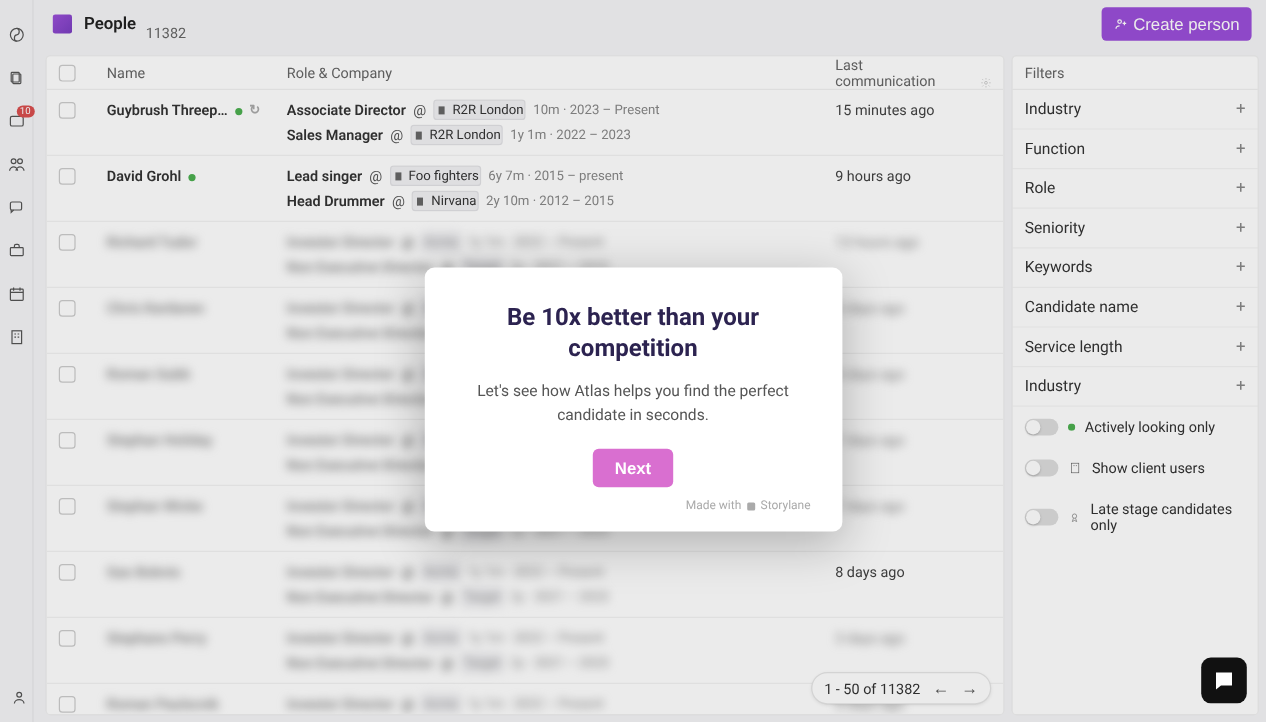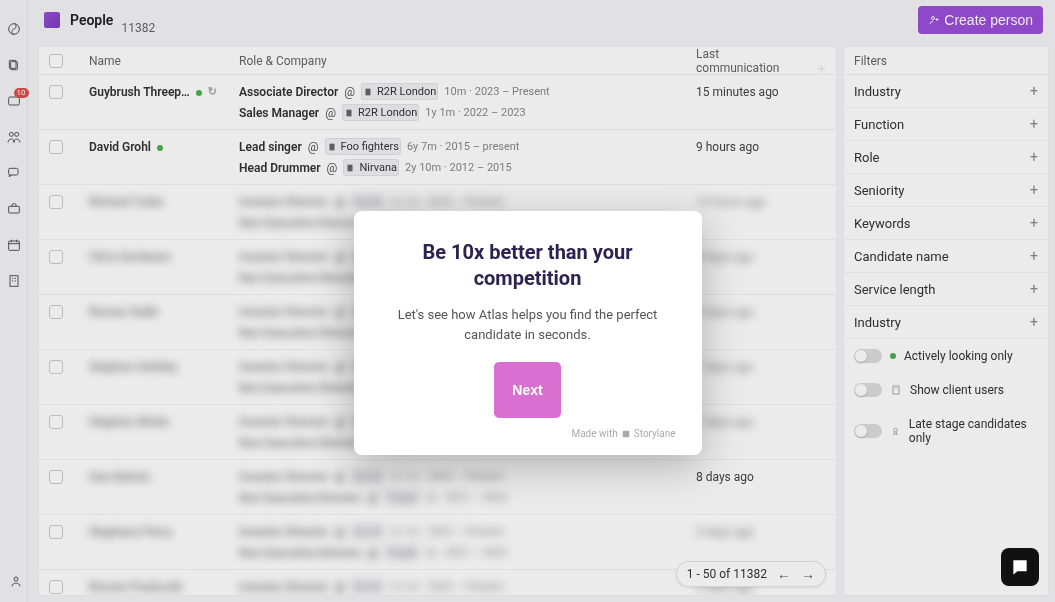--- a/index.html
+++ b/index.html
@@ -59,21 +59,21 @@
     .toggle::after { content: ""; position: absolute; top: 1px; left: 1px; width: 12px; height: 12px; background: #fff; border-radius: 50%; box-shadow: 0 1px 2px rgba(0,0,0,0.2); }
     .toggle-row svg { width: 12px; height: 12px; }
     .status-dot { width: 6px; height: 6px; border-radius: 50%; background: #4caf50; border: 2px solid rgba(76,175,80,0.25); }
     
     .pagination { position: absolute; bottom: 8px; right: 10px; background: #fff; border: 1px solid rgba(0,0,0,0.1); border-radius: 16px; padding: 4px 10px; display: flex; align-items: center; gap: 10px; font-size: 12px; color: #333; box-shadow: 0 1px 3px rgba(0,0,0,0.08); }
     .pagination .arr { cursor: pointer; color: #555; font-size: 14px; }
     
     .modal { position: absolute; left: 50%; top: 50%; transform: translate(-50%,-50%); width: 348px; background: #fff; border-radius: 8px; box-shadow: 0 10px 40px rgba(0,0,0,0.25); padding: 28px 26px 16px; z-index: 100; text-align: center; margin-top: 32px; }
     .modal h2 { font-size: 20px; font-weight: 700; color: #2c2350; line-height: 1.3; margin-bottom: 14px; }
     .modal p { font-size: 13px; color: #555; line-height: 1.5; margin-bottom: 18px; }
-    .modal-btn { background: #d96fd0; color: #fff; border: none; border-radius: 5px; padding: 20px 18px; font-size: 14px; font-weight: 600; cursor: pointer; }
+    .modal-btn { background: #d96fd0; color: #fff; border: none; border-radius: 5px; padding: 8px 18px; font-size: 14px; font-weight: 600; cursor: pointer; }
     .modal-foot { margin-top: 10px; font-size: 10px; color: #aaa; text-align: right; display: flex; justify-content: flex-end; align-items: center; gap: 3px; }
     
     .intercom { position: absolute; bottom: 16px; right: 16px; width: 38px; height: 38px; background: #111; border-radius: 8px; display: flex; align-items: center; justify-content: center; z-index: 60; }
     .intercom svg { width: 20px; height: 20px; fill: #fff; }
   </style>
 </head>
 <body>
 
 <div class="sidebar">
   <div class="sidebar-icon">

